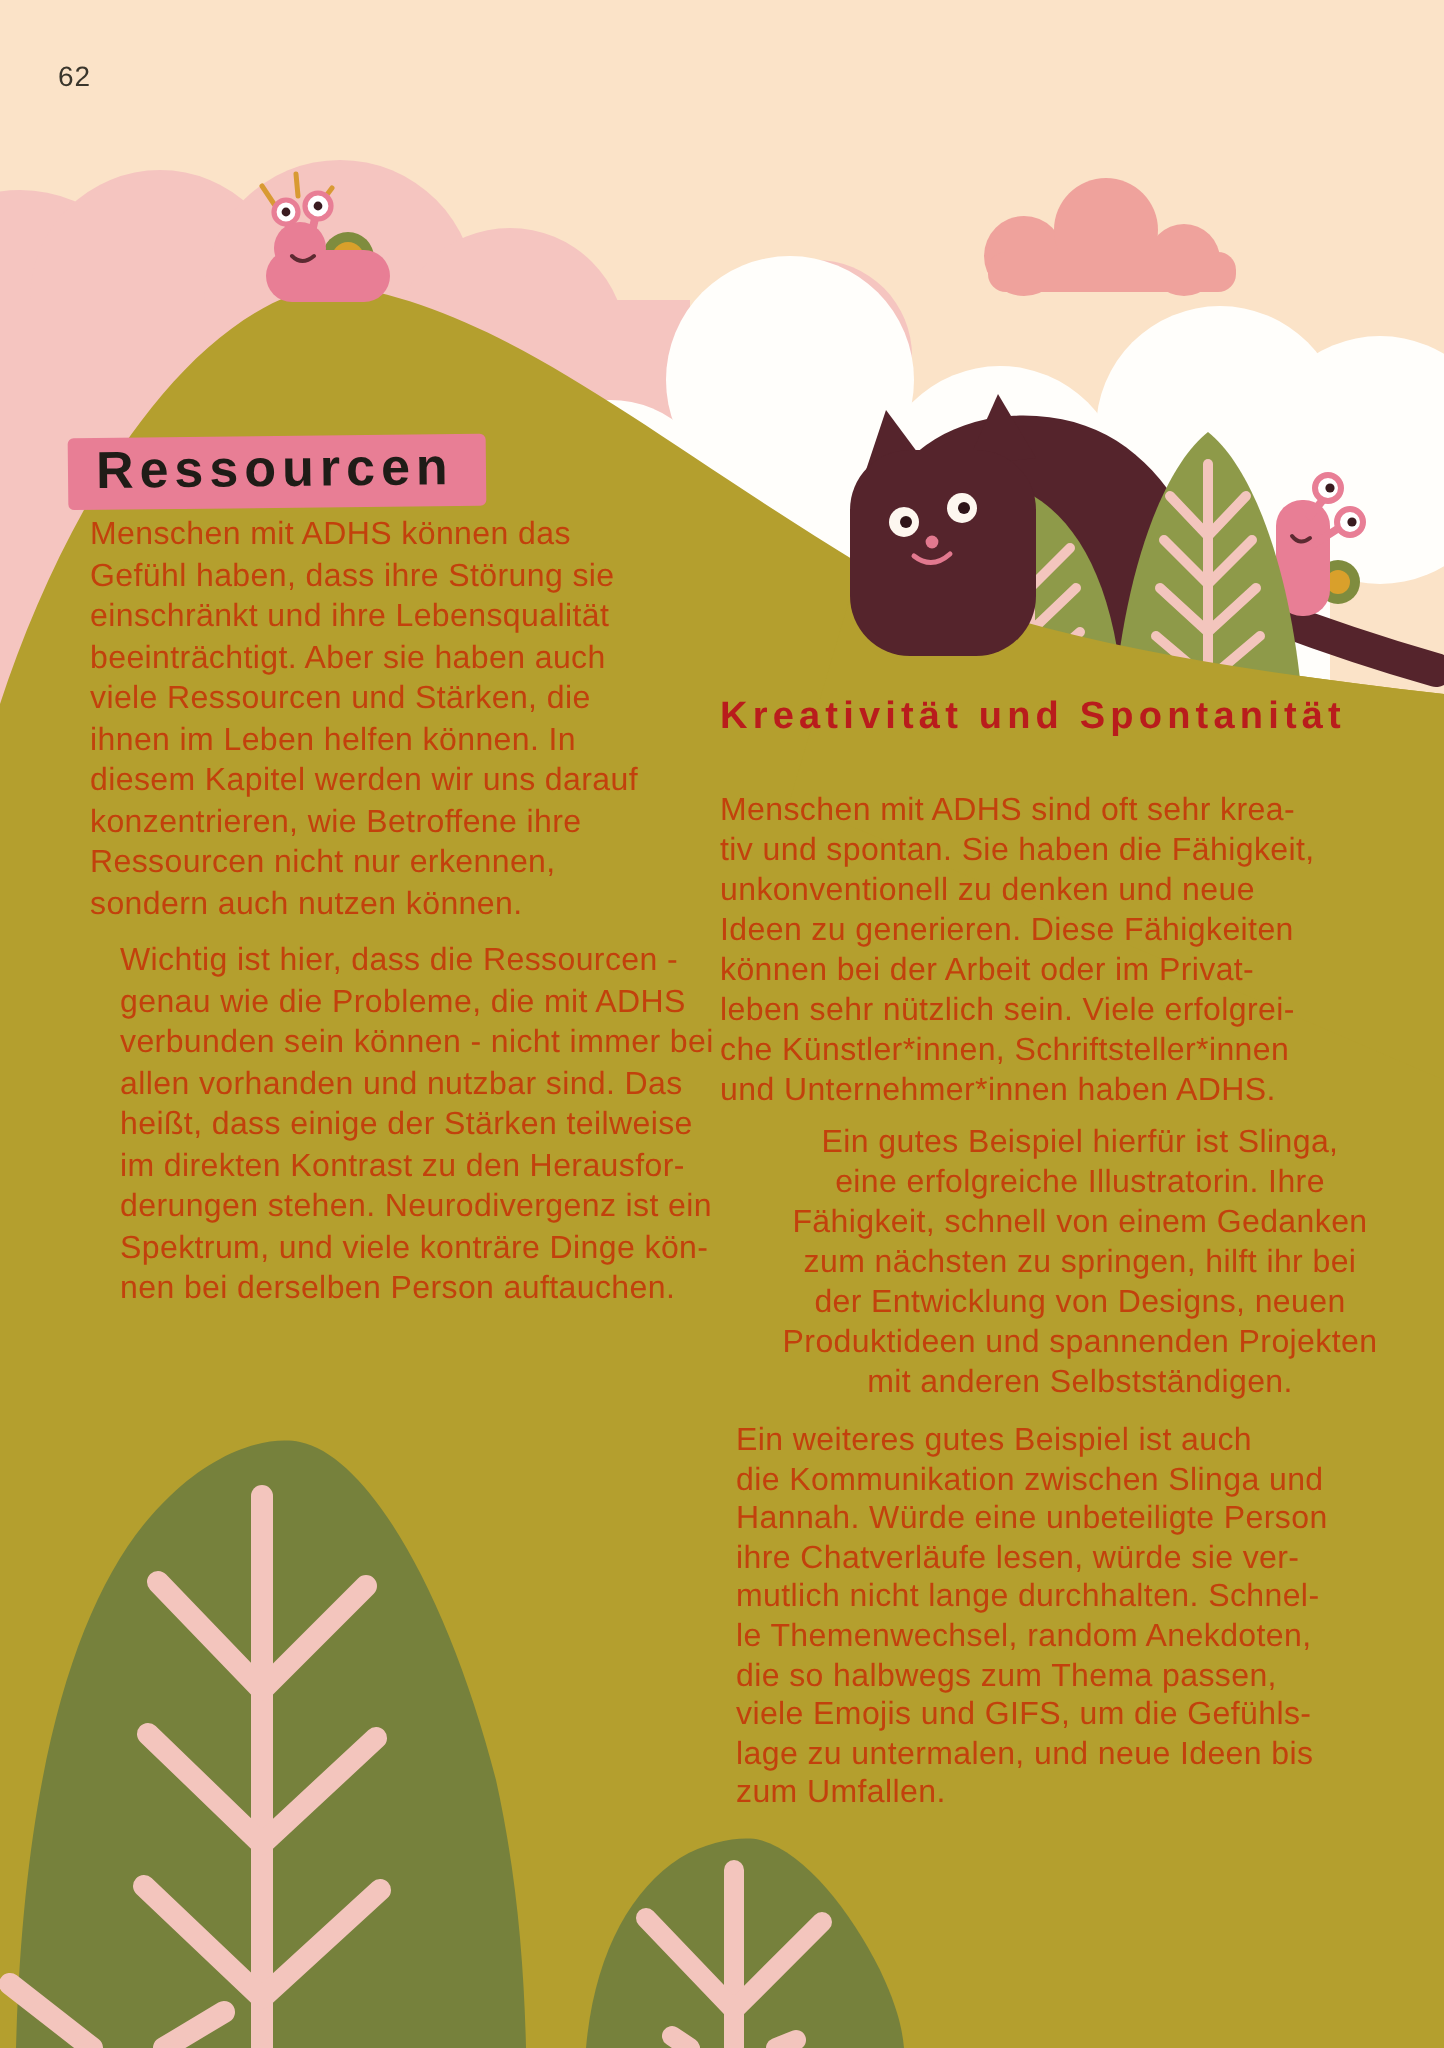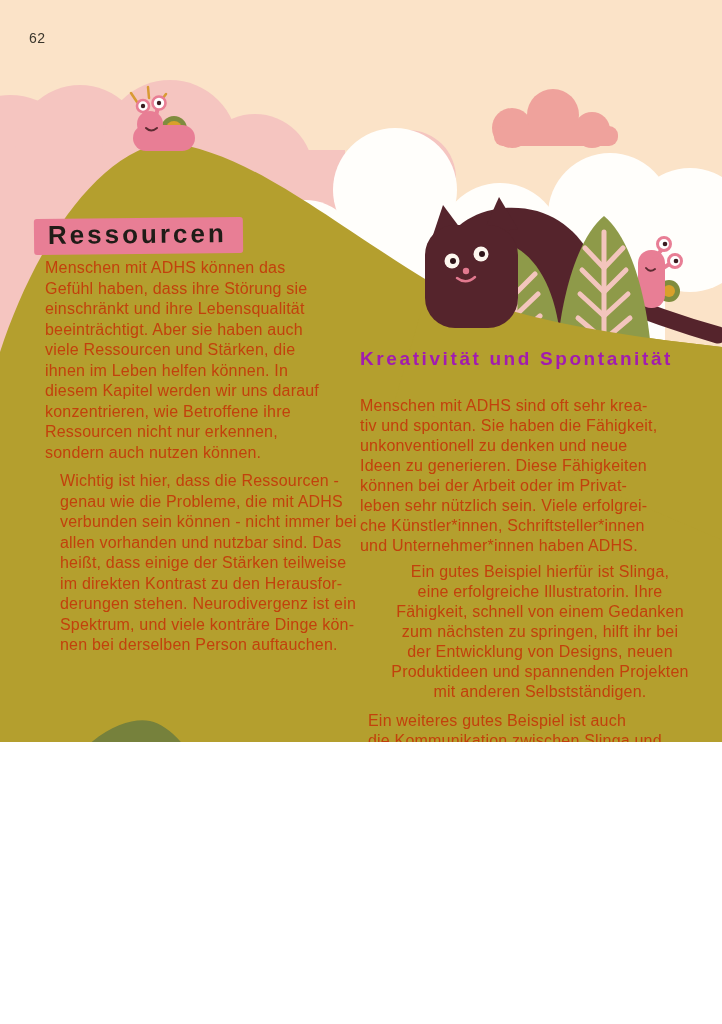--- a/index.html
+++ b/index.html
@@ -1,32 +1,32 @@
 <!DOCTYPE html>
 <html><head>
 <meta charset="utf-8">
 <style>
   html,body{margin:0;padding:0;background:#ffffff;}
   .page{
-    position:relative;width:722px;height:742px;overflow:hidden;
+    position:relative;width:722px;height:1024px;overflow:hidden;
     font-family:"Liberation Sans","DejaVu Sans",sans-serif;
     -webkit-font-smoothing:antialiased;
   }
   .scene{position:absolute;left:0;top:0;width:722px;height:1024px;}
   .txt{position:absolute;color:#2f2b21;}
   .page-number{left:29px;top:30px;font-size:14px;letter-spacing:.5px;color:#3a362c;}
   .h1-wrap{left:34px;top:218px;transform:rotate(-.6deg);}
   .h1{
     display:inline-block;background:#e87e95;color:#1f1c17;
     font-size:26px;font-weight:bold;letter-spacing:3px;
     padding:1px 16px 4px 14px;border-radius:3px;
   }
   .h2{
     left:360px;top:348px;font-size:19px;font-weight:bold;
-    letter-spacing:2.6px;color:#a21caf;
+    letter-spacing:2.6px;color:#b91c1c;
   }
   .para{
     font-size:16px;line-height:20.5px;white-space:pre-line;
     letter-spacing:.2px;color:#c2410c;
   }
   .lp1{left:45px;top:258px;width:320px;}
   .lp2{left:60px;top:471px;width:330px;}
   .rp1{left:360px;top:396px;width:360px;line-height:20px;}
   .rp2{left:360px;top:562px;width:360px;line-height:20px;text-align:center;}
   .rp3{left:368px;top:711px;width:360px;line-height:19.6px;}

